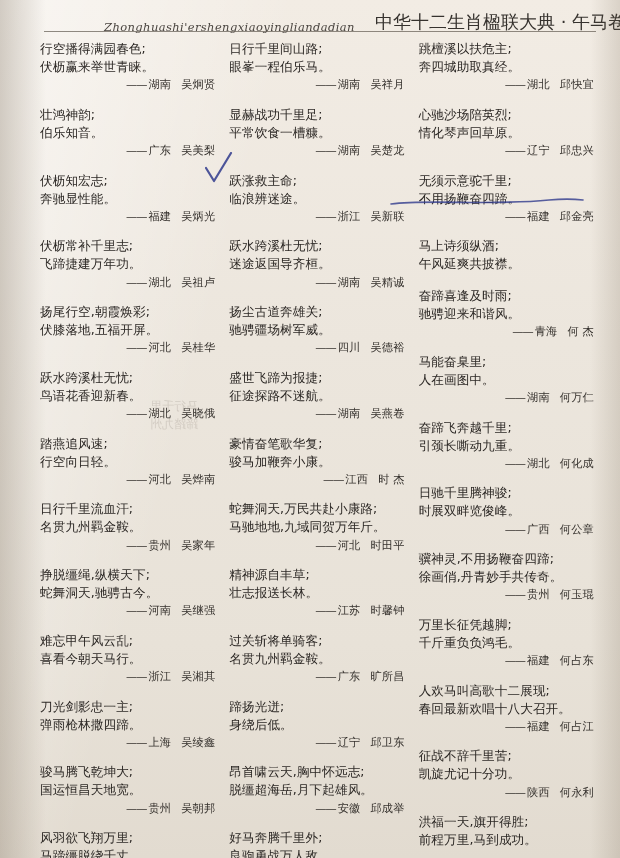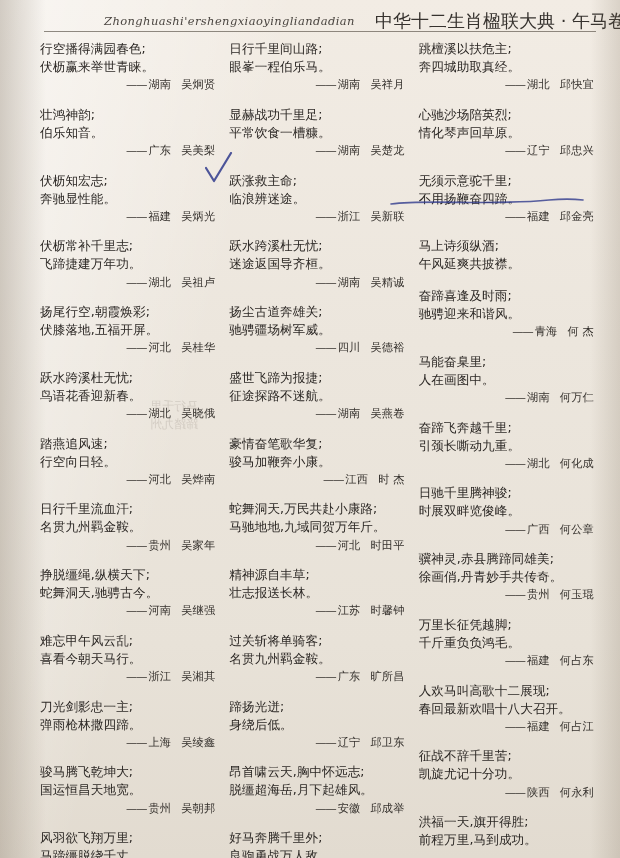--- a/index.html
+++ b/index.html
@@ -45,21 +45,21 @@
   }
 
   
   #header {
     position: absolute;
     left: 44px;
     right: 22px;
     top: 8px;
     height: 26px;
     display: flex;
-    align-items: center;
+    align-items: flex-end;
     z-index: 3;
     gap: 20px;
   }
   .hdr-left {
     font-family: "DejaVu Serif", "Liberation Serif", serif;
     font-style: italic;
     font-size: 11.5px;
     letter-spacing: 0.4px;
     color: #4a4540;
     white-space: nowrap;
@@ -347,21 +347,21 @@
           <div class="line">奋蹄飞奔越千里;</div>
           <div class="line">引颈长嘶动九重。</div>
           <div class="author"><span class="dash">——</span><span class="region">湖北</span><span class="name">何化成</span></div>
         </div>
         <div class="entry">
           <div class="line">日驰千里腾神骏;</div>
           <div class="line">时展双畔览俊峰。</div>
           <div class="author"><span class="dash">——</span><span class="region">广西</span><span class="name">何公章</span></div>
         </div>
         <div class="entry">
-          <div class="line">骥神灵,赤县腾蹄同雄美;</div>
+          <div class="line">骥神灵,不用扬鞭奋四蹄;</div>
           <div class="line">徐画俏,丹青妙手共传奇。</div>
           <div class="author"><span class="dash">——</span><span class="region">贵州</span><span class="name">何玉琨</span></div>
         </div>
         <div class="entry">
           <div class="line">万里长征凭越脚;</div>
           <div class="line">千斤重负负鸿毛。</div>
           <div class="author"><span class="dash">——</span><span class="region">福建</span><span class="name">何占东</span></div>
         </div>
         <div class="entry">
           <div class="line">人欢马叫高歌十二展现;</div>

